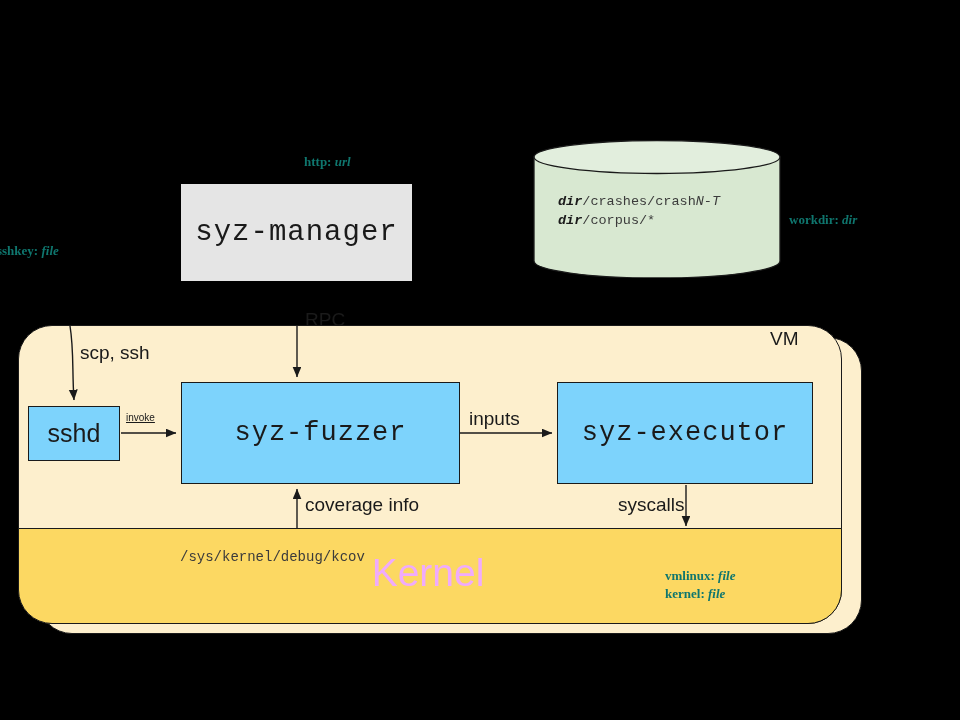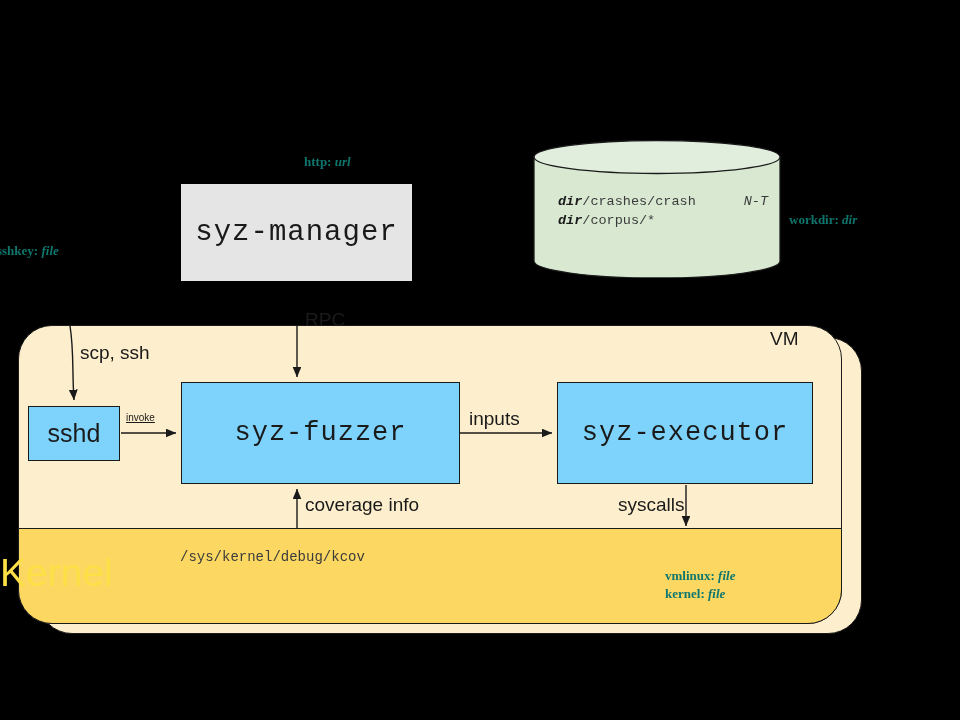--- a/index.html
+++ b/index.html
@@ -27,21 +27,21 @@
   
   #workdir-cylinder{left:533px;top:140px;width:248px;height:138px;}
   #workdir-cylinder svg{display:block;}
   .cyl-text{
     position:absolute;left:25px;top:52px;
     font-family:"Liberation Mono", monospace;
     font-size:13.5px;color:#3b3b3b;line-height:19px;
     white-space:nowrap;
   }
   .cyl-text b{font-weight:bold;color:#1a1a1a;font-style:italic;}
-  .cyl-text i{font-style:italic;margin-left:48px;}
+  .cyl-text i{font-style:italic;}
 
   
   .annot{
     font-family:Liberation Serif, serif;
     font-size:13px;font-weight:bold;color:#0f766e;
     white-space:nowrap;
   }
   .annot em{font-style:italic;font-weight:bold;}
   #annot-http{left:304px;top:154px;}
   #annot-sshkey{left:-3px;top:243px;}
@@ -82,22 +82,22 @@
   
   #kernel-band{
     left:18px;top:528px;width:824px;height:96px;
     background:#fcd862;
     border:1.3px solid #1a1a1a;
     border-top-width:1.3px;
     border-bottom-left-radius:34px;border-bottom-right-radius:34px;
     box-sizing:border-box;
   }
   #kernel-title{
-    left:0;top:551px;width:856px;
-    font-size:39px;color:#fde047;
+    left:0;top:551px;width:856px;text-align:center;
+    font-size:39px;color:#f0abfc;
   }
   #kcov-path{
     left:180px;top:531px;
     font-family:"Liberation Mono", monospace;
     font-size:14px;color:#3b3b3b;white-space:nowrap;margin-top:18px;
   }
 
   
   .edge-label{font-size:19px;color:#1a1a1a;white-space:nowrap;}
   .edge-label.small{font-size:10px;text-decoration:underline;}

